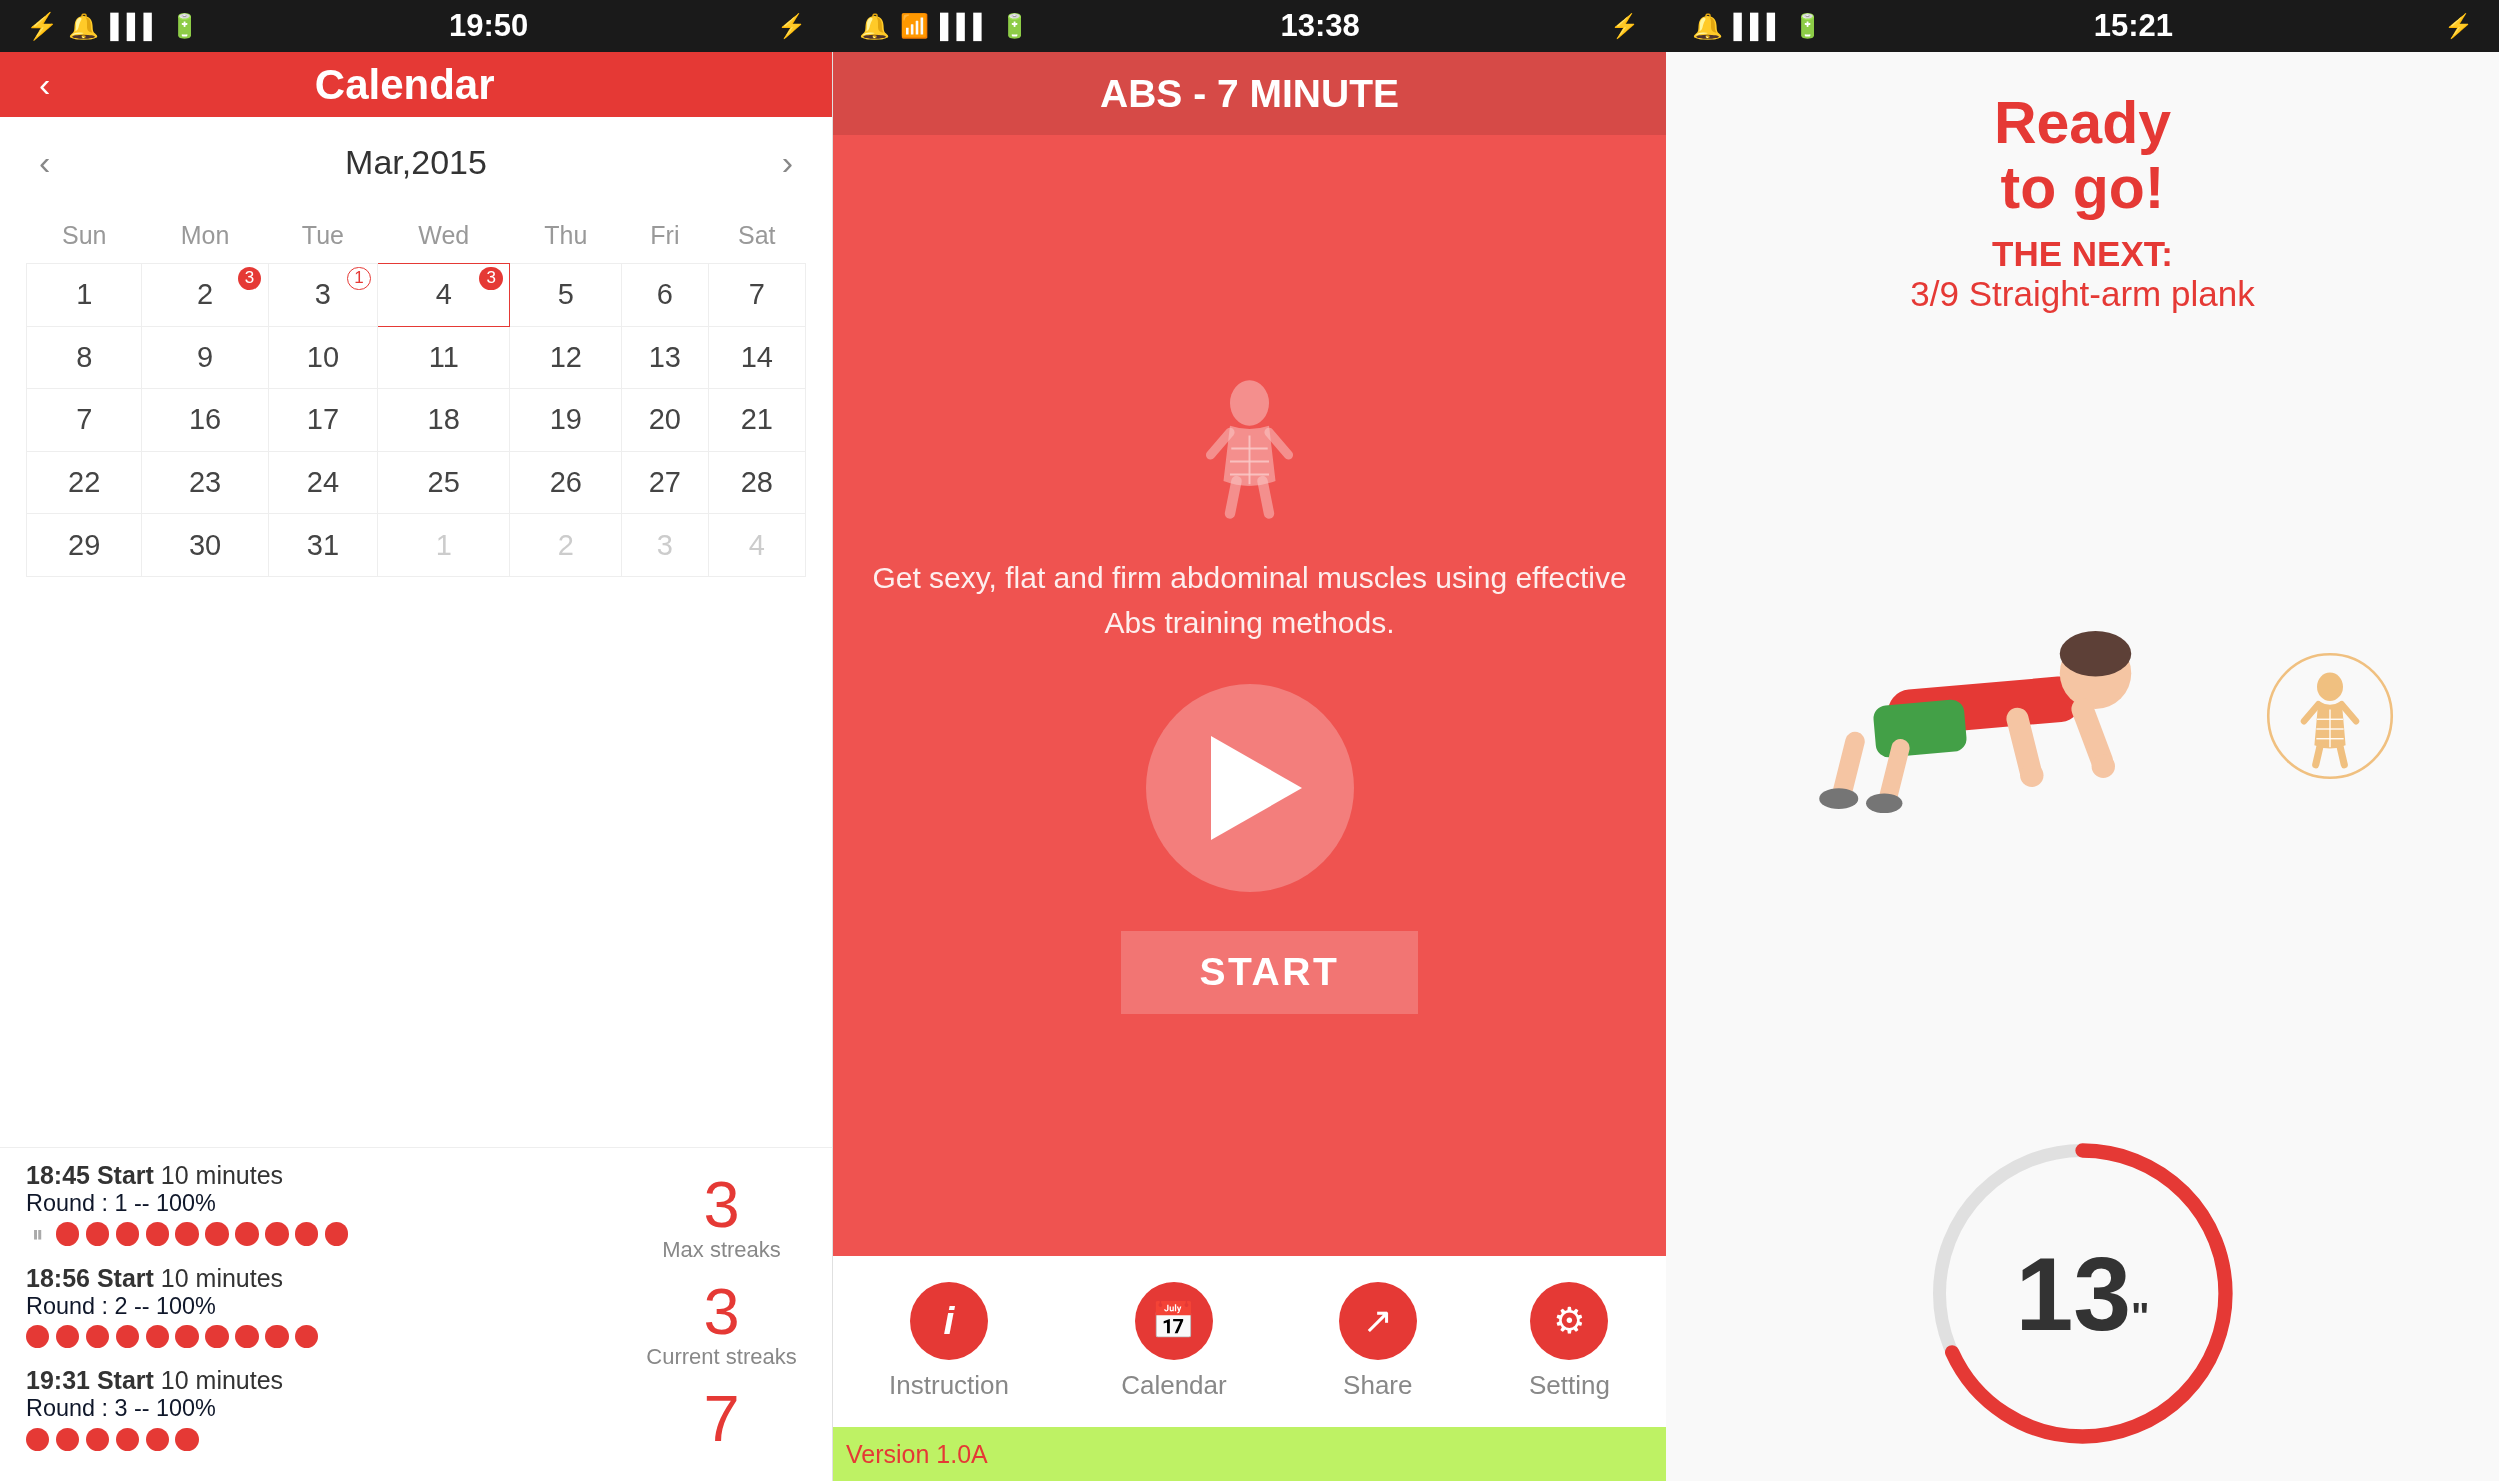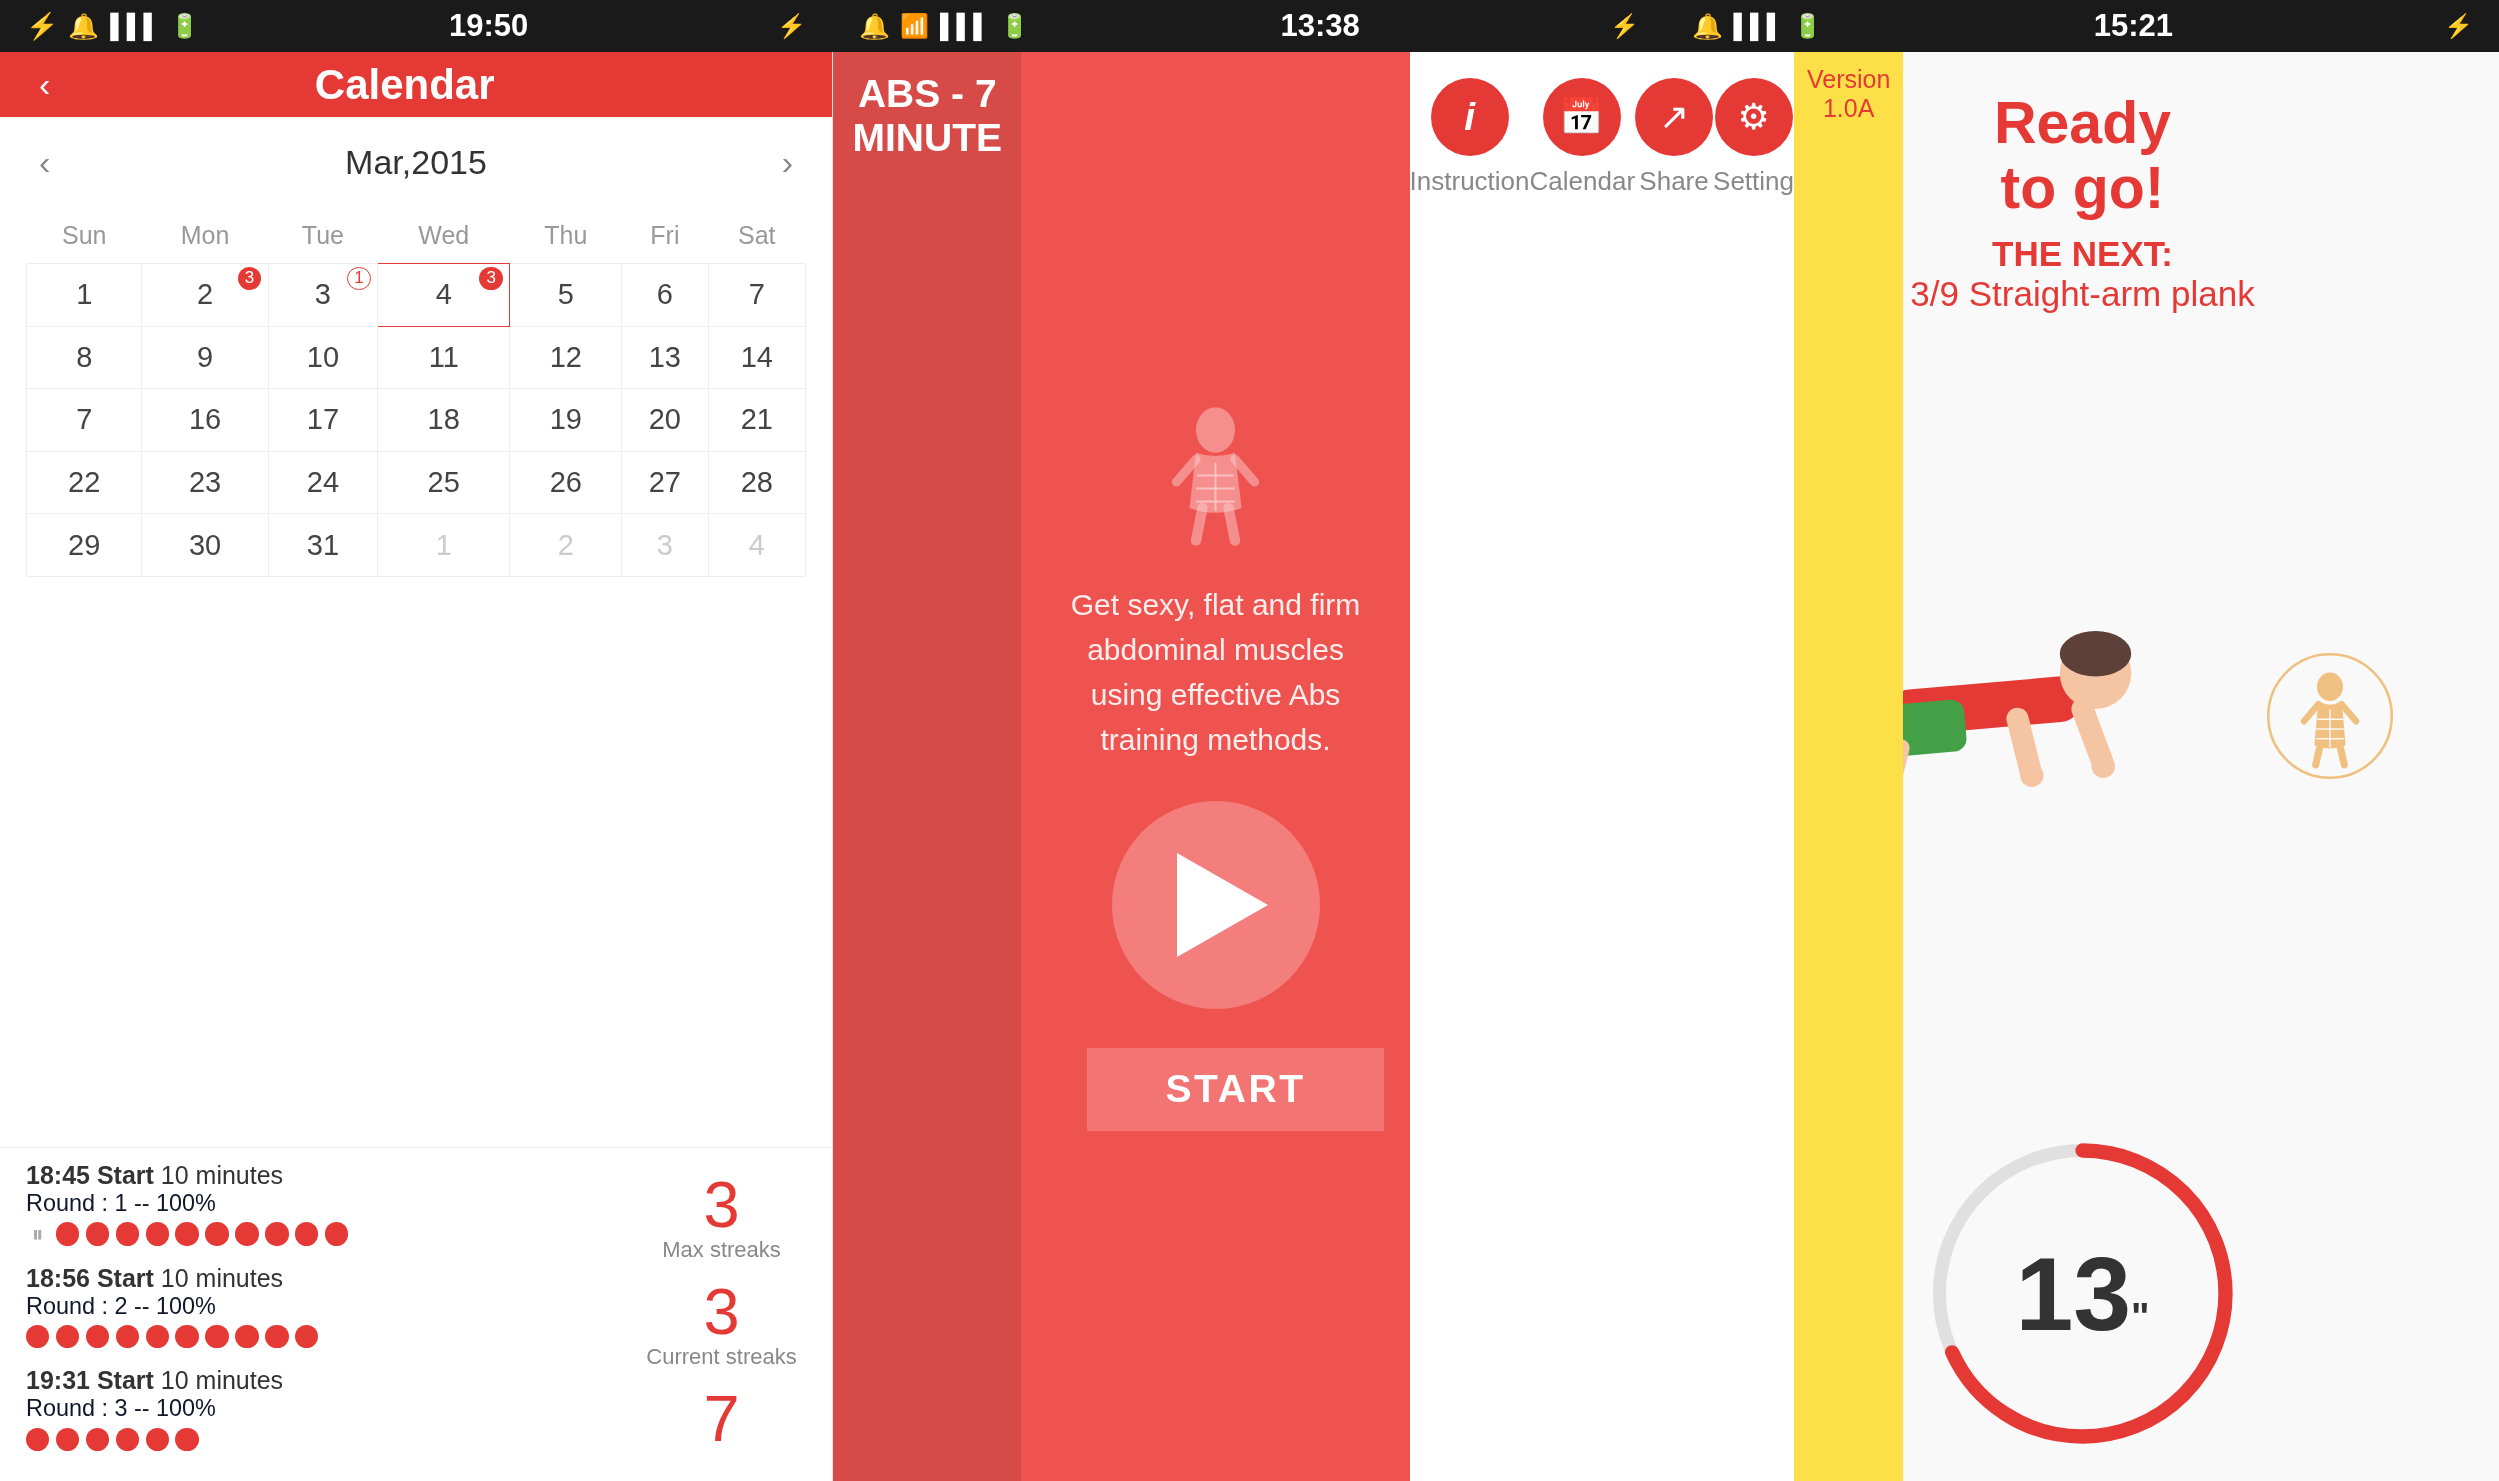--- a/index.html
+++ b/index.html
@@ -208,21 +208,21 @@
       color: #888;
       text-align: center;
     }
     .stat-block { text-align: center; margin-bottom: 6.5px; }
 
     
     .panel-abs {
       width: 833px;
       background: #ef5350;
       display: flex;
-      flex-direction: row;
+      flex-direction: column;
       position: relative;
     }
 
     .abs-header {
       background: rgba(0,0,0,0.1);
       padding: 19.5px;
       text-align: center;
     }
     .abs-title {
       color: white;
@@ -314,25 +314,25 @@
       justify-content: center;
       font-size: 36px;
       color: white;
     }
     .footer-label {
       font-size: 26px;
       color: #888;
     }
 
     .version-text {
-      text-align: center;
+      text-align: left;
       color: #e53935;
       font-size: 25px;
       padding: 13px;
-      background: #fde047;
+      background: #bef264;
     }
 
     
     .panel-timer {
       width: 833px;
       background: #f9f9f9;
       display: flex;
       flex-direction: column;
       padding: 39px 39px 26px;
     }

